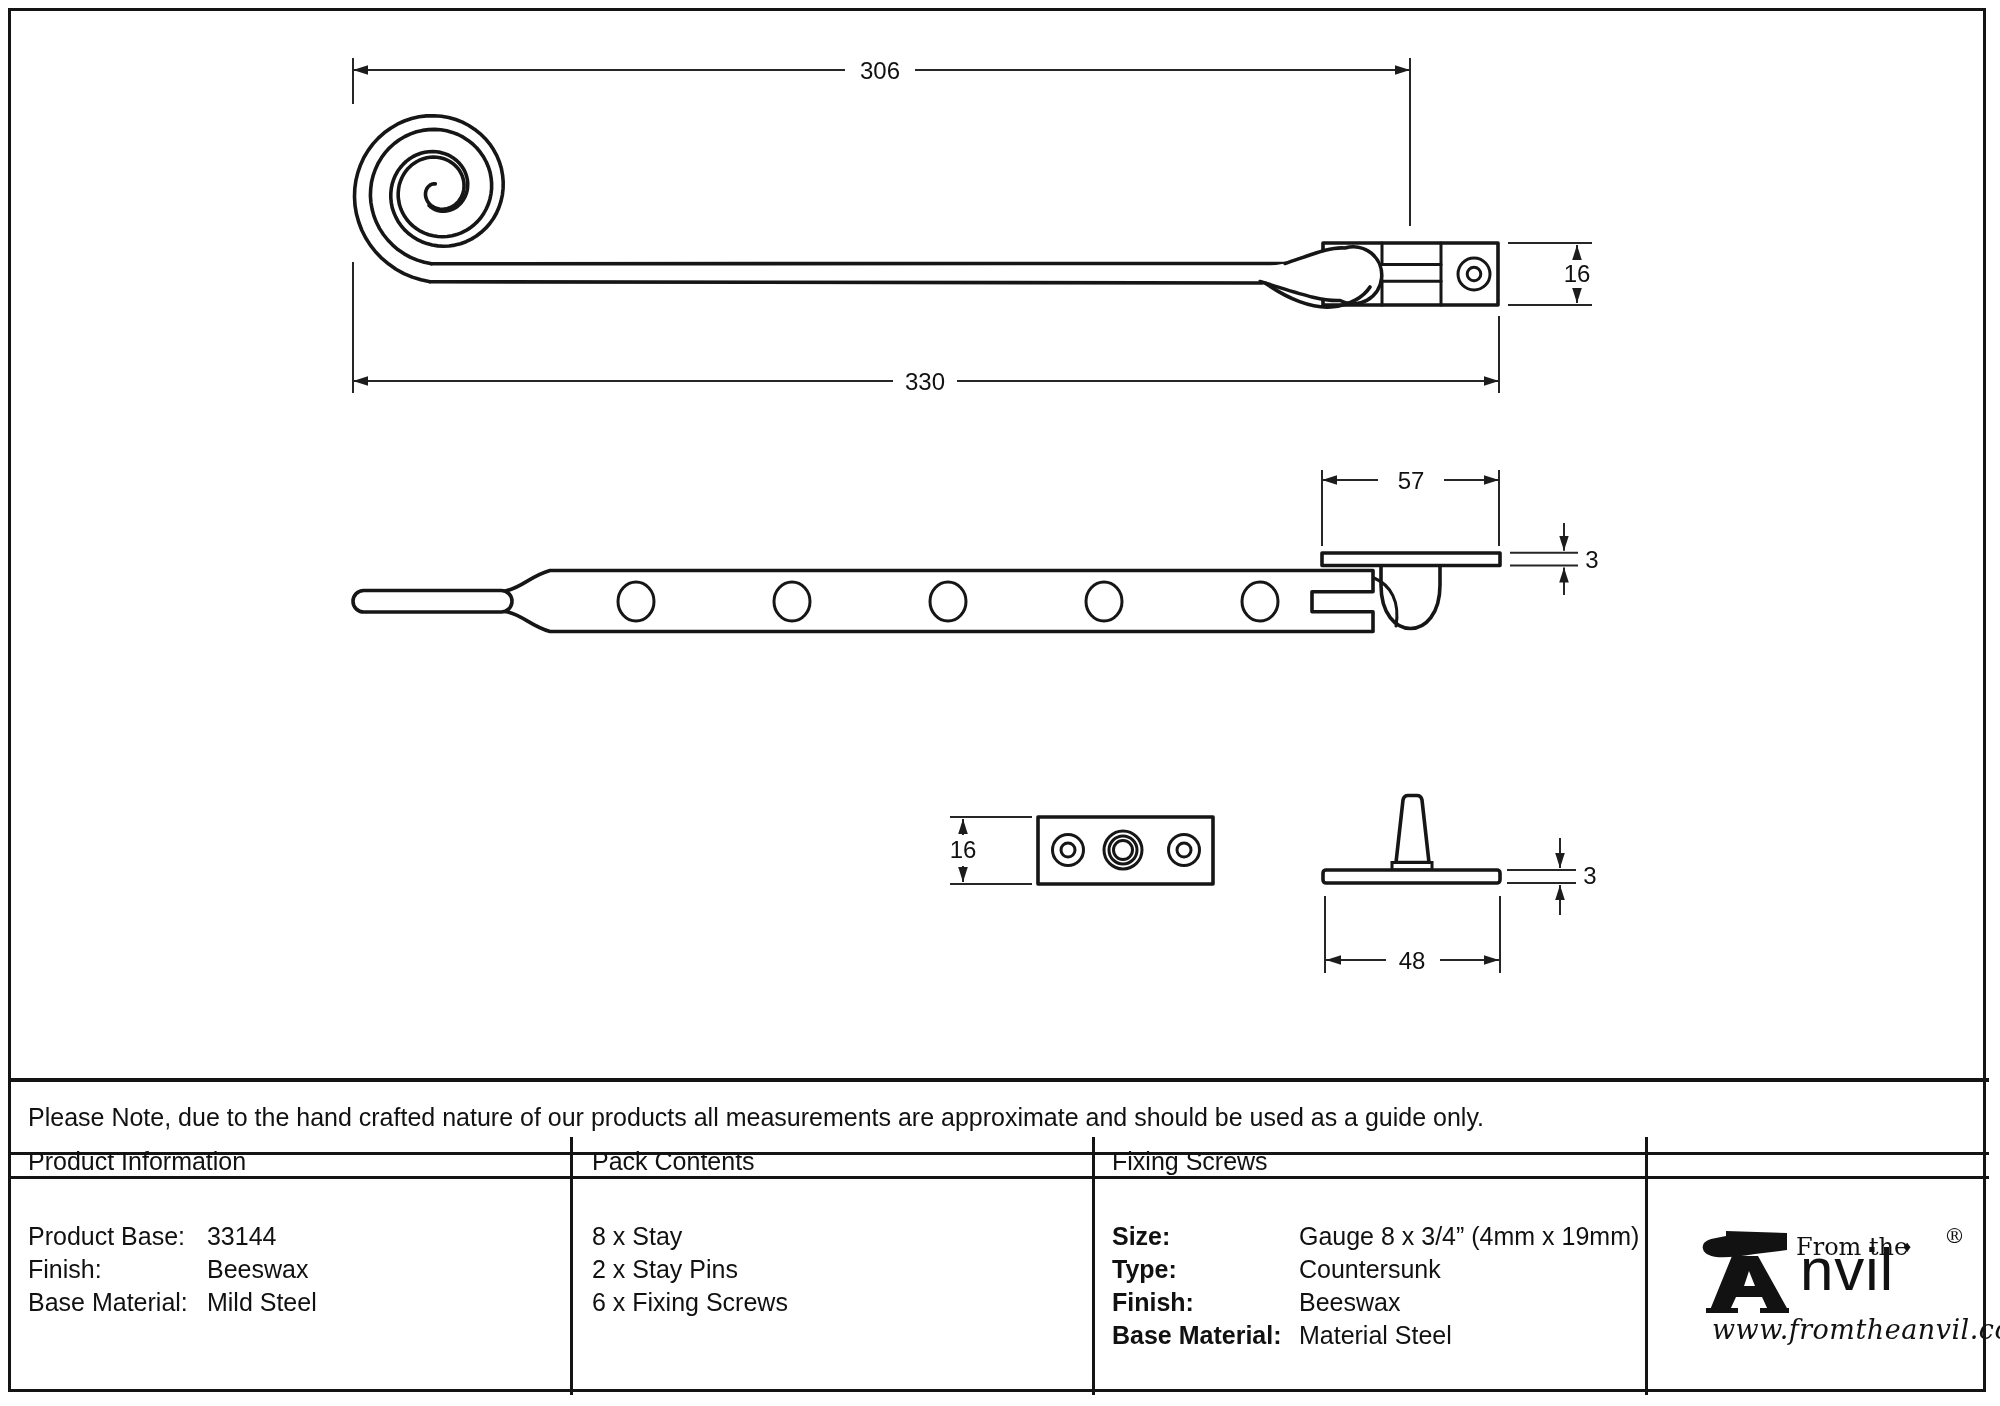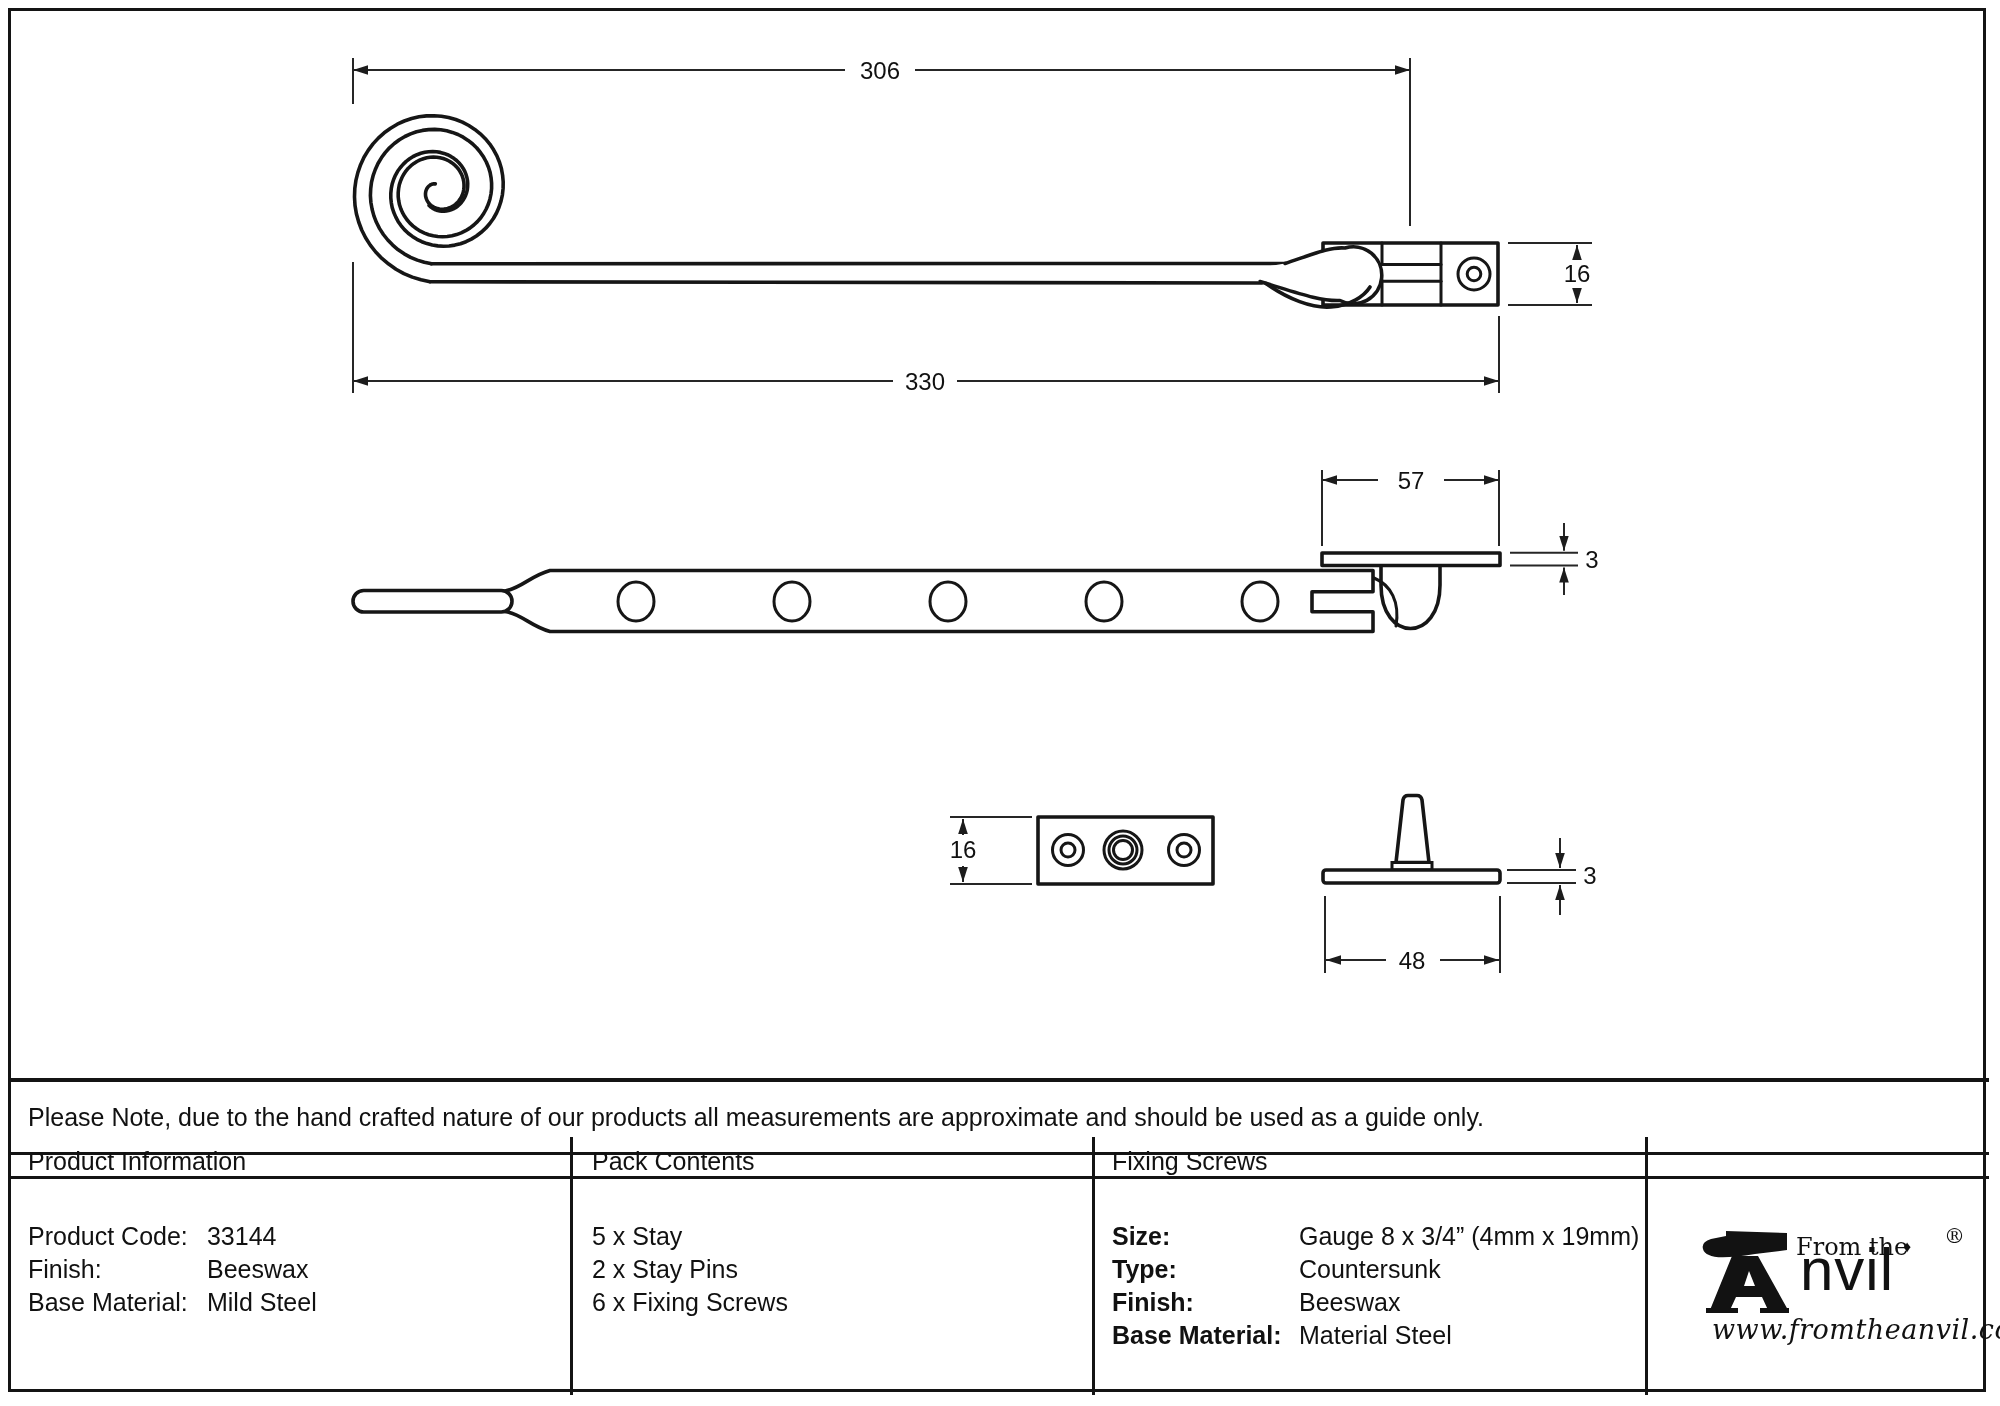--- a/index.html
+++ b/index.html
@@ -200,35 +200,35 @@
 <div class="v-divider" style="left:570px"></div>
 <div class="v-divider" style="left:1092px"></div>
 <div class="v-divider" style="left:1645px"></div>
 
 <div class="hdr" style="left:28px">Product Information</div>
 <div class="hdr" style="left:592px">Pack Contents</div>
 <div class="hdr" style="left:1112px">Fixing Screws</div>
 
 <div class="cell-body col1" style="left:28px">
   <div class="kv-row">
-    <span class="kv-label">Product Code:</span>
+    <span class="kv-label">Product Base:</span>
     <span class="kv-value">33144</span>
   </div>
   <div class="kv-row">
     <span class="kv-label">Finish:</span>
     <span class="kv-value">Beeswax</span>
   </div>
   <div class="kv-row">
     <span class="kv-label">Base Material:</span>
     <span class="kv-value">Mild Steel</span>
   </div>
 </div>
 
 <div class="cell-body col2" style="left:592px">
-  <div class="kv-row">5 x Stay</div>
+  <div class="kv-row">8 x Stay</div>
   <div class="kv-row">2 x Stay Pins</div>
   <div class="kv-row">6 x Fixing Screws</div>
 </div>
 
 <div class="cell-body col3" style="left:1112px">
   <div class="kv-row">
     <span class="kv-label">Size:</span>
     <span class="kv-value">Gauge 8 x 3/4” (4mm x 19mm)</span>
   </div>
   <div class="kv-row">

